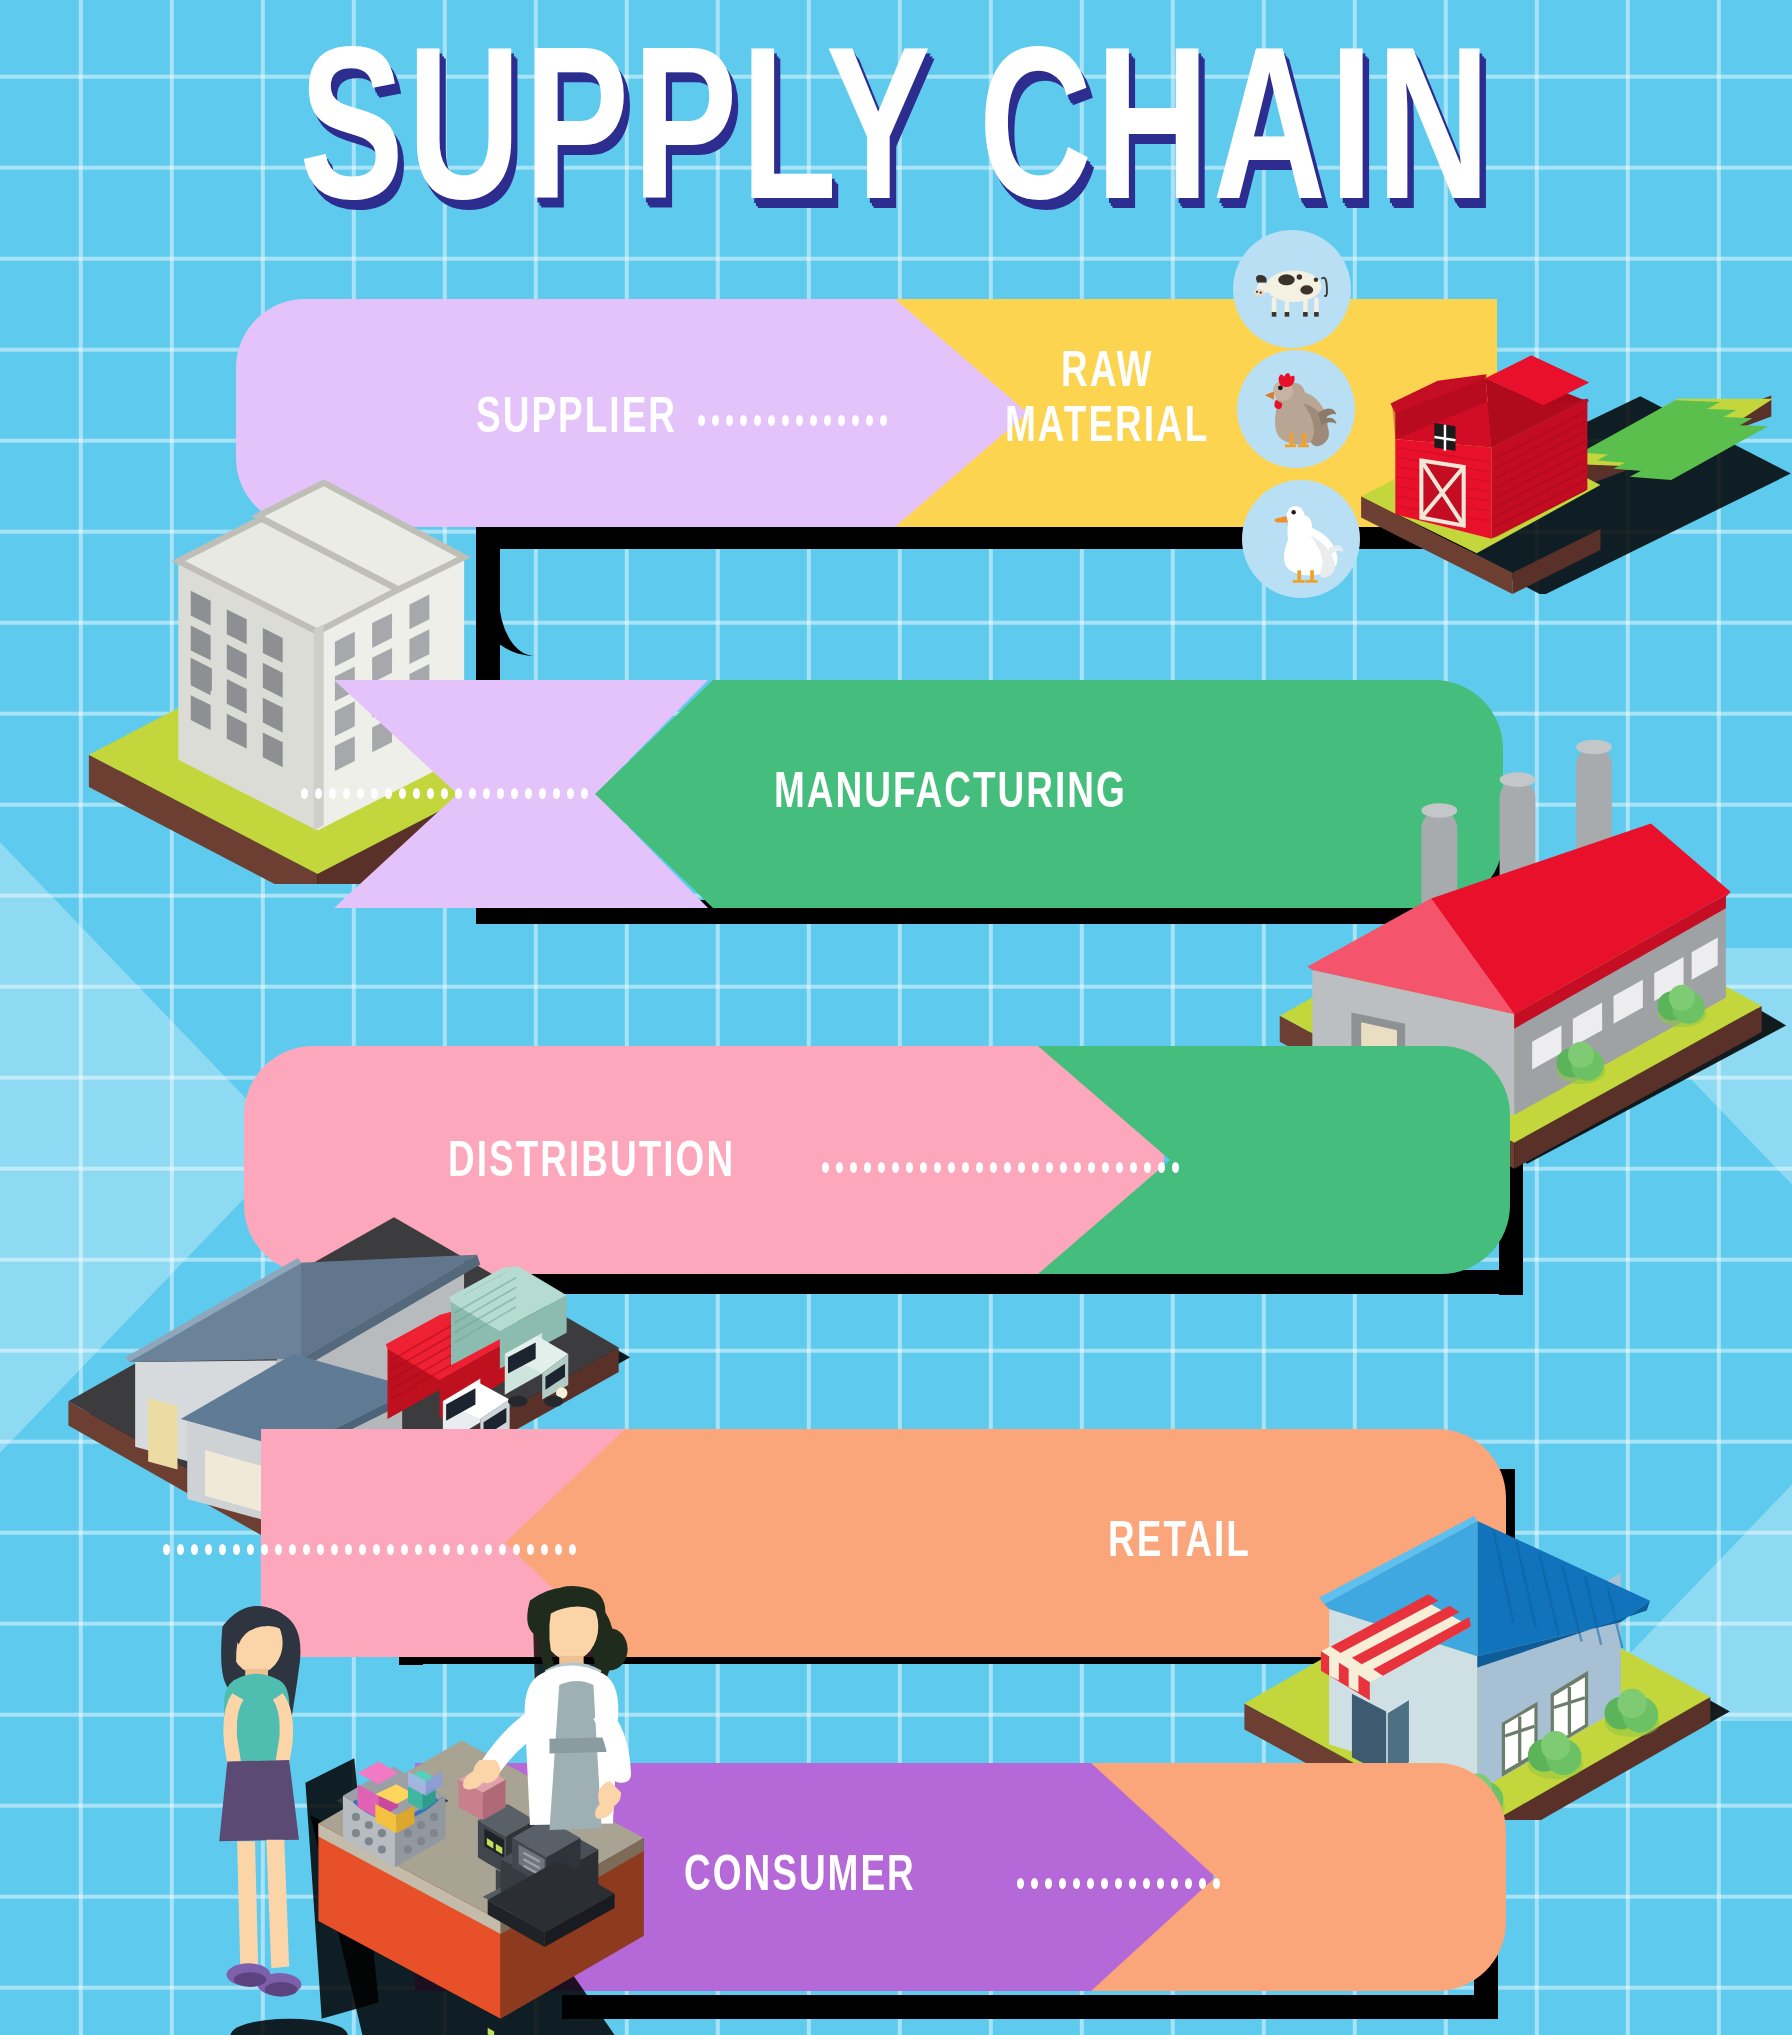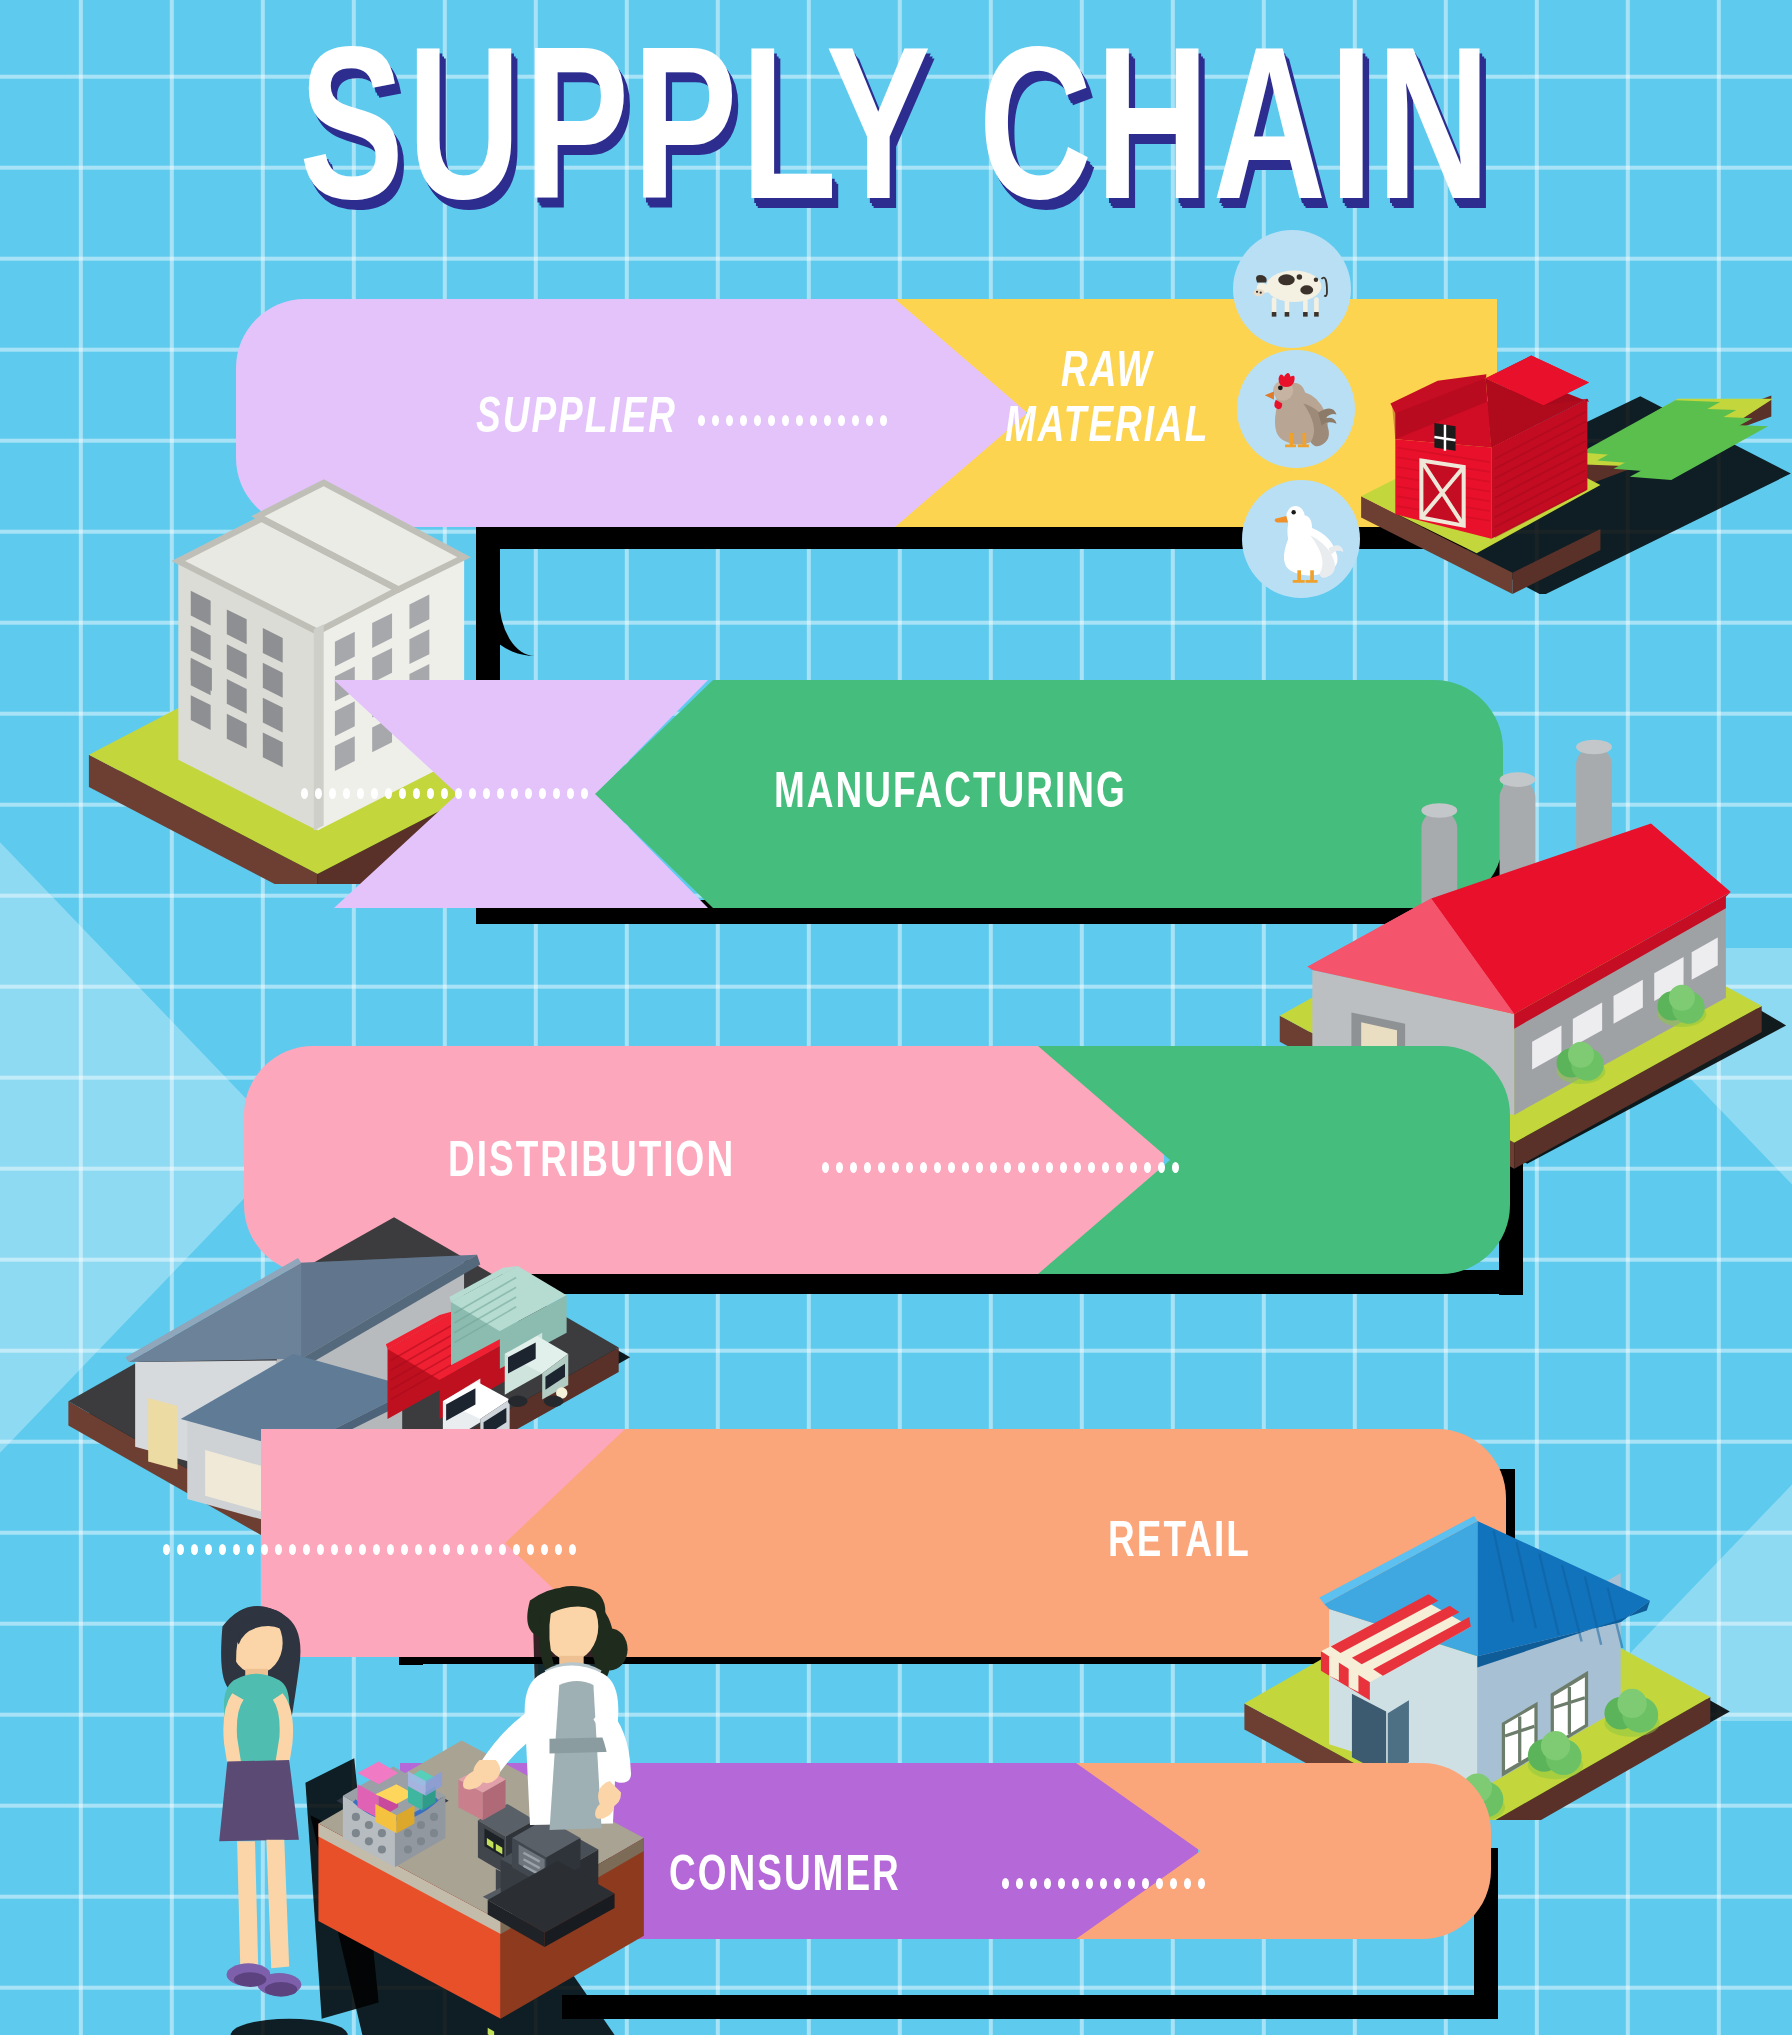--- a/index.html
+++ b/index.html
@@ -90,21 +90,21 @@
   <div class="track" style="left:1478px;top:782px;width:23.6px;height:142px;border-radius:0;"></div>
   <div class="track" style="left:383px;top:1270px;width:1140px;height:23.6px;border-radius:0;"></div>
   <div class="track" style="left:1499px;top:1083px;width:23.6px;height:212px;border-radius:0;"></div>
   <div class="track" style="left:383px;top:1099px;width:23.6px;height:195px;border-radius:0;"></div>
   <div class="track" style="left:399px;top:1640px;width:1115px;height:23.6px;border-radius:0;"></div>
   <div class="track" style="left:399px;top:1482px;width:23.6px;height:183px;border-radius:0;"></div>
   <div class="track" style="left:1491px;top:1469px;width:23.6px;height:199px;border-radius:0;"></div>
   <div class="track" style="left:562px;top:1995px;width:936px;height:23.6px;border-radius:0;"></div>
   <div class="track" style="left:1474px;top:1848px;width:23.6px;height:171px;border-radius:0;"></div>
 
-  <div class="row" style="left:236px;top:299px;width:1262px;height:228px;font-style:italic;">
+  <div class="row" style="left:236px;top:299px;width:1262px;height:228px;">
     <div class="band left-rounded" style="left:0;width:790px;background:#e4c3fb;"></div>
     <div class="band" style="left:659px;width:602px;background:#fcd44f;
                 clip-path:polygon(0 0,100% 0,100% 100%,0 100%,22% 50%);"></div>
     <div class="lbl" style="left:240px;top:96px;">SUPPLIER</div>
     <div class="dots" style="left:462px;top:116px;">
       <i></i>
         <i></i>
         <i></i>
         <i></i>
         <i></i>
@@ -609,21 +609,21 @@
           <circle cx="406" cy="388" r="22" fill="#6cc165"></circle>
         <circle cx="396" cy="374" r="18" fill="#7ecb73"></circle>
         <ellipse cx="490" cy="346" rx="34" ry="17" fill="#8cc63f" opacity=".5"></ellipse>
         <circle cx="476" cy="334" r="20" fill="#5cb45a"></circle>
           <circle cx="500" cy="336" r="22" fill="#6cc165"></circle>
         <circle cx="490" cy="322" r="18" fill="#7ecb73"></circle>
       </g>
     </svg>
   </div>
 
-  <div class="row" style="left:400px;top:1763px;width:1091px;height:176px;">
+  <div class="row" style="left:415px;top:1763px;width:1091px;height:228px;">
     <div class="band" style="left:0;width:798px;background:#b568d8;"></div>
     <div class="band right-rounded" style="left:676px;width:415px;background:#fba57a;
                 clip-path:polygon(0 0,100% 0,100% 100%,0 100%,30% 50%);"></div>
     <div class="lbl" style="left:269px;top:90px;">CONSUMER</div>
     <div class="dots" style="left:602px;top:115px;">
       <i></i>
         <i></i>
         <i></i>
         <i></i>
         <i></i>

